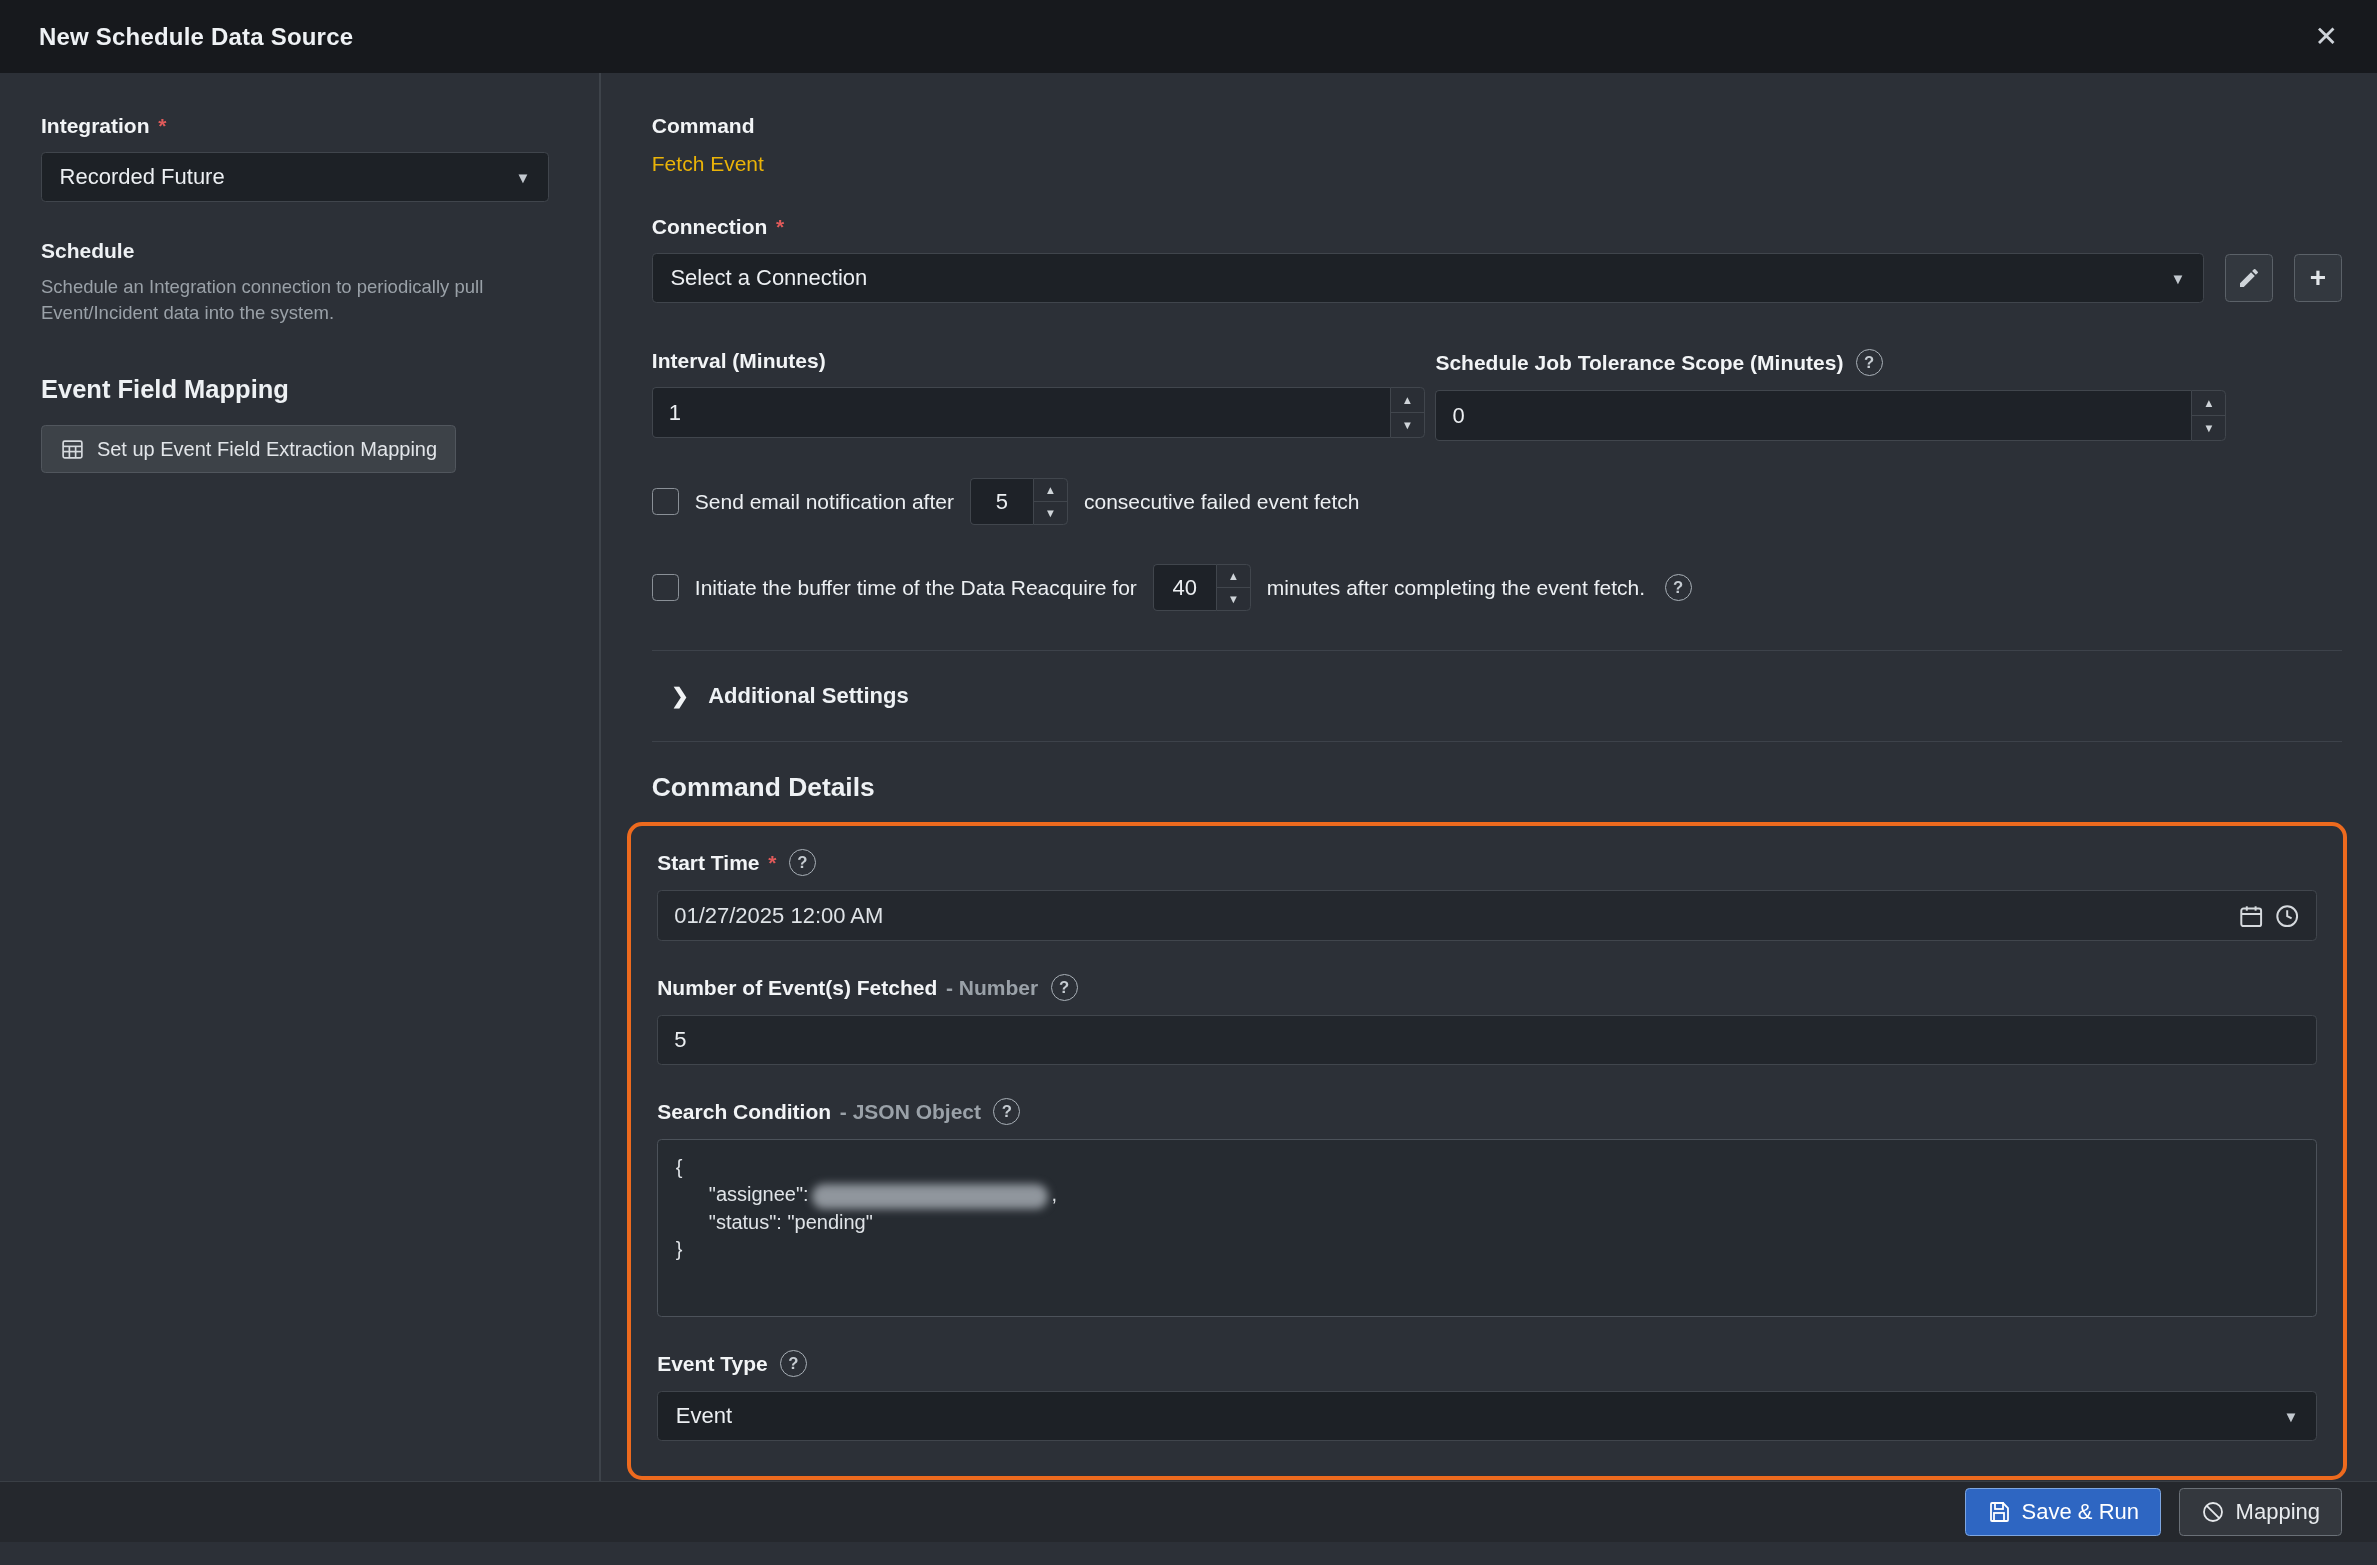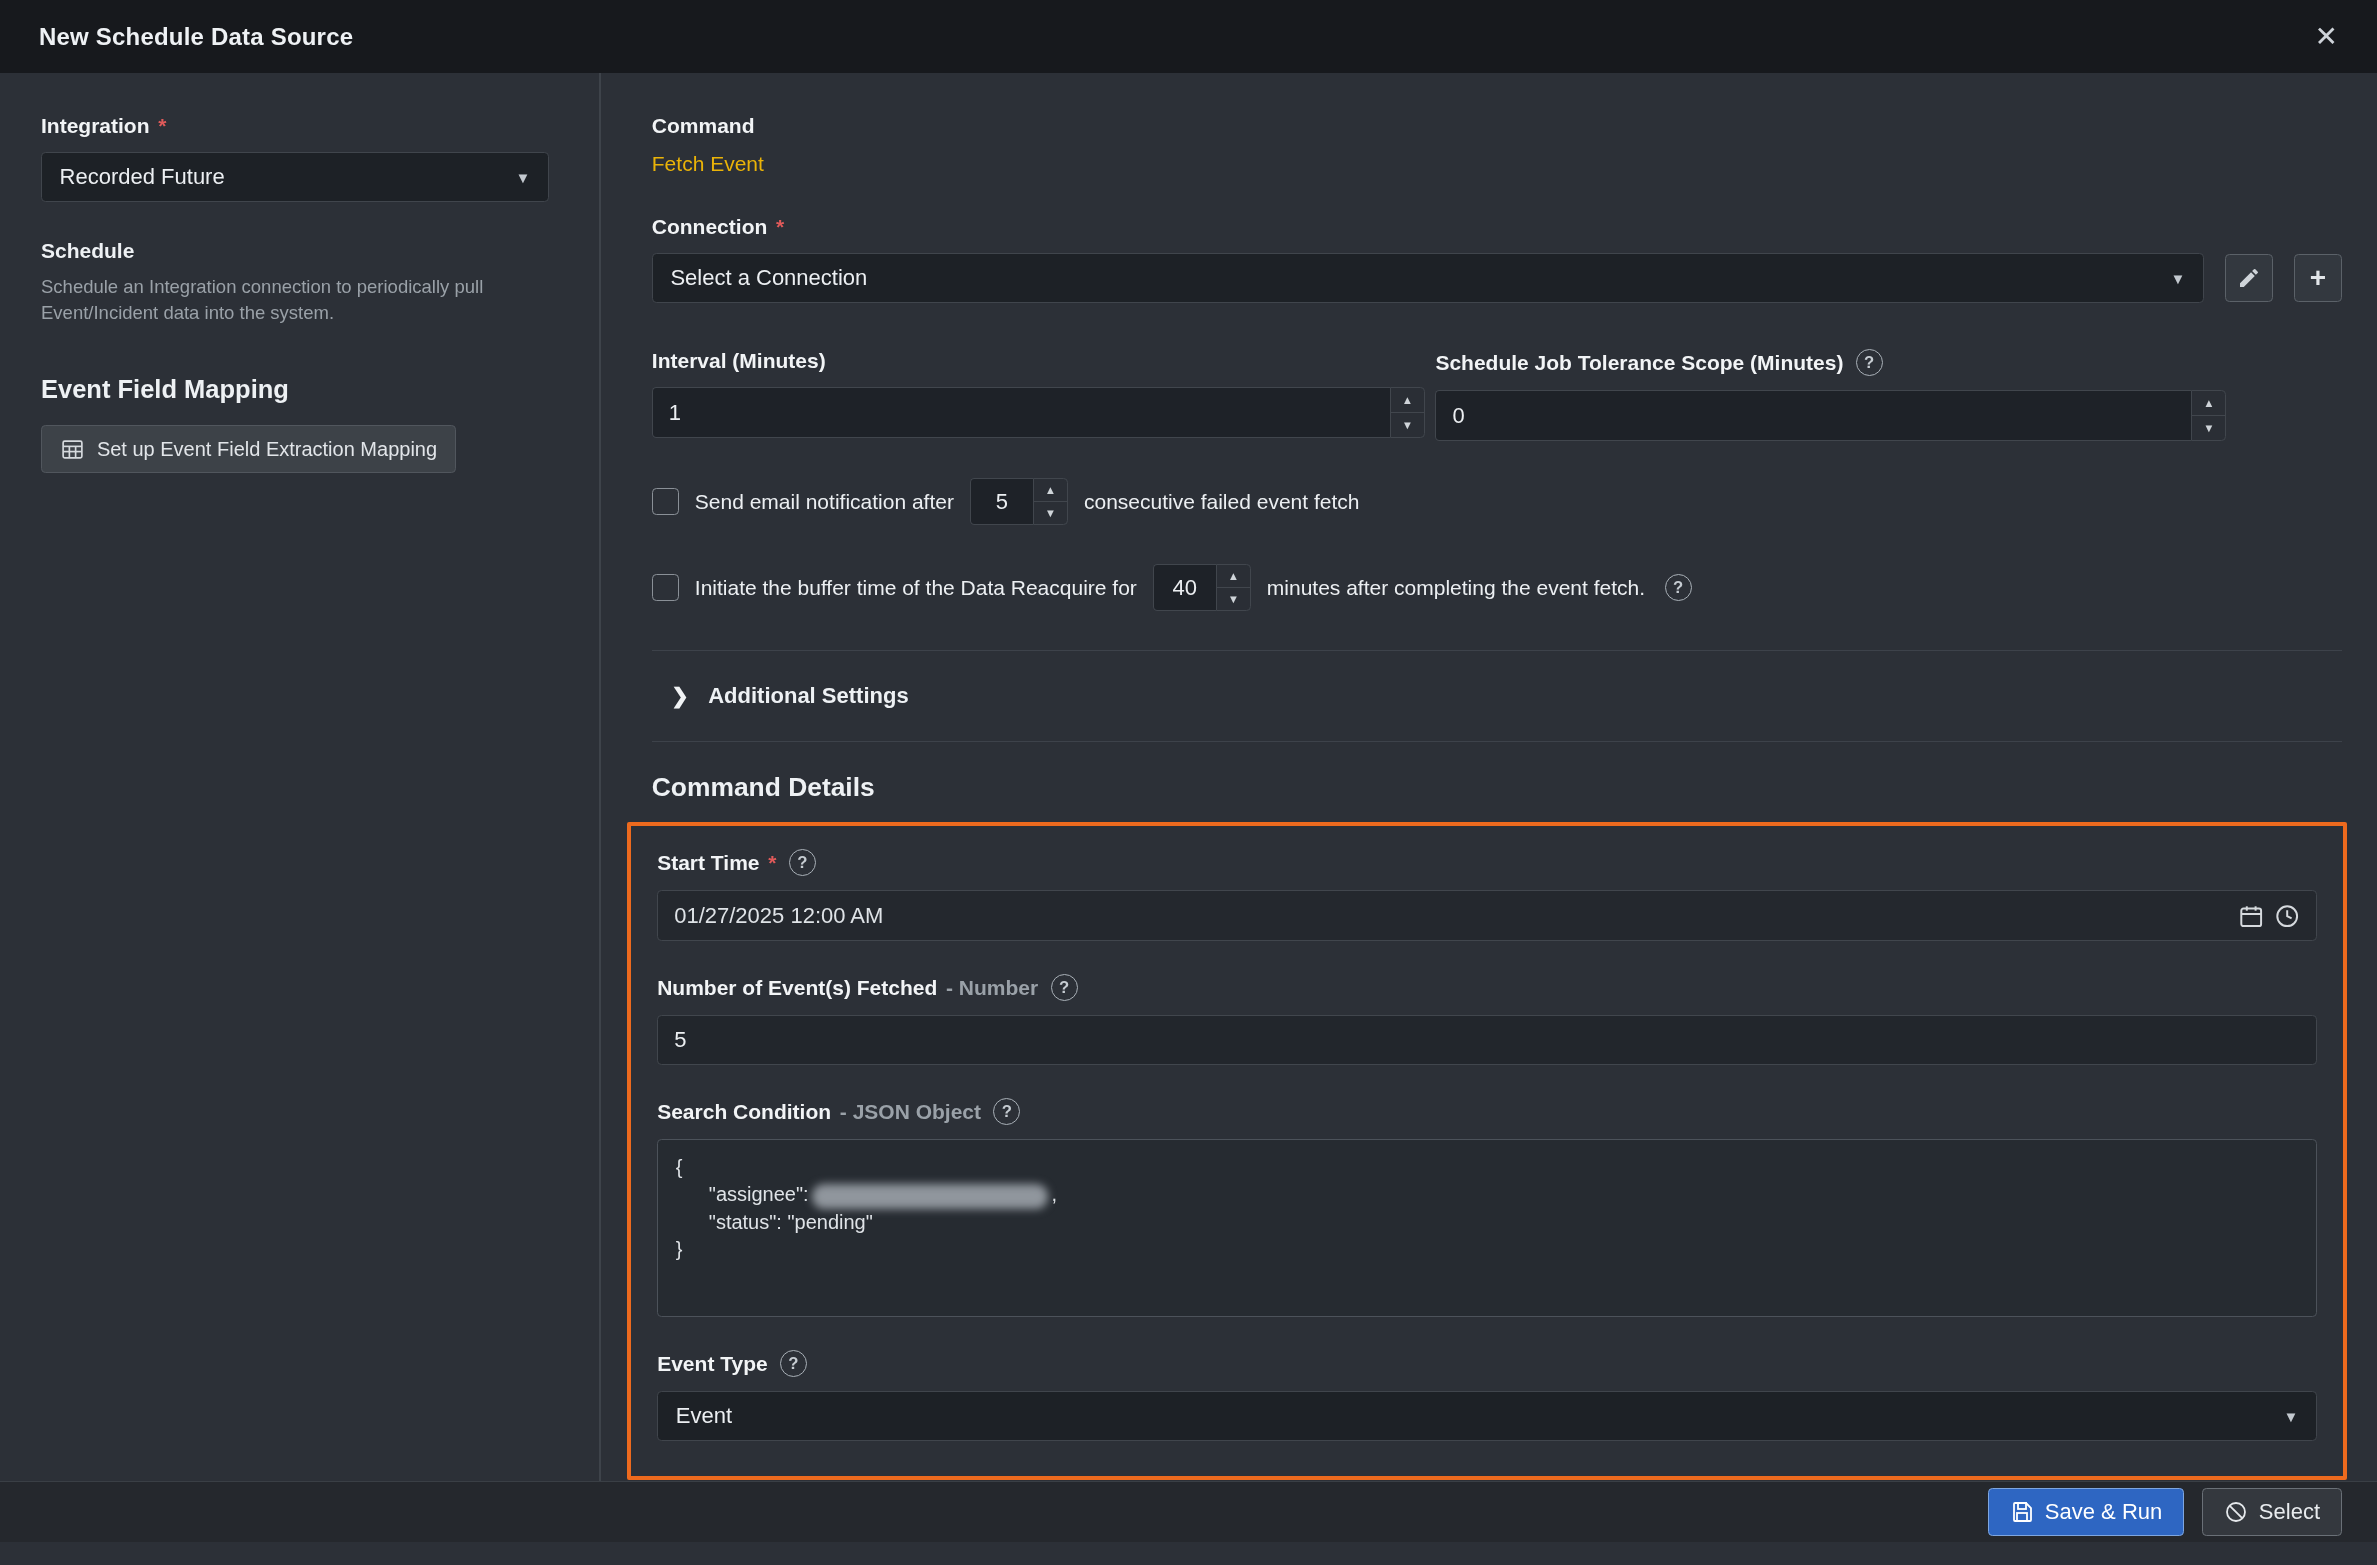--- a/index.html
+++ b/index.html
@@ -100,21 +100,21 @@
   .check-row .num-wrap { height:47px; }
   .check-row .num-box { flex:none; width:63px; justify-content:center; padding:0; }
 
   .addl-row { display:flex; align-items:center; gap:19.4px; margin:32px 0 32px 19.4px; cursor:pointer; }
   .addl-chev { font-size:21px; font-weight:bold; color:#f1f3f5; }
   .addl-label { font-size:22px; font-weight:bold; }
 
   .cd-heading { font-size:26.4px; font-weight:bold; margin:30px 0 19.4px 0; }
 
   .orange-box {
-    border:4.4px solid #ED6A1E; border-radius:2px;
+    border:4.4px solid #ED6A1E; border-radius:15px;
     margin-left:-25px; margin-right:-5.3px;
     padding:23px 26.4px 35px 26.4px;
   }
   .cd-field { margin-bottom:33px; }
   .cd-field:last-child { margin-bottom:0; }
   .datetime-input {
     height:51px; background:#24282e; border:0.9px solid #41464d; border-radius:4.4px;
     display:flex; align-items:center; padding:0 16px; font-size:22px; color:#dfe3e7;
   }
   .dt-icons { margin-left:auto; display:flex; align-items:center; gap:8.8px; }
@@ -350,16 +350,16 @@
     </span>
     <span>Save &amp; Run</span>
   </button>
   <button class="btn btn-secondary">
     <span style="display:inline-flex;">
       <svg width="24" height="24" viewBox="0 0 24 24" fill="none" stroke="#e6e9ec" stroke-width="1.8">
         <circle cx="12" cy="12" r="9"></circle>
         <line x1="5.8" y1="5.8" x2="18.2" y2="18.2"></line>
       </svg>
     </span>
-    <span>Select</span>
+    <span>Mapping</span>
   </button>
 </div>
 
 
 </body></html>

